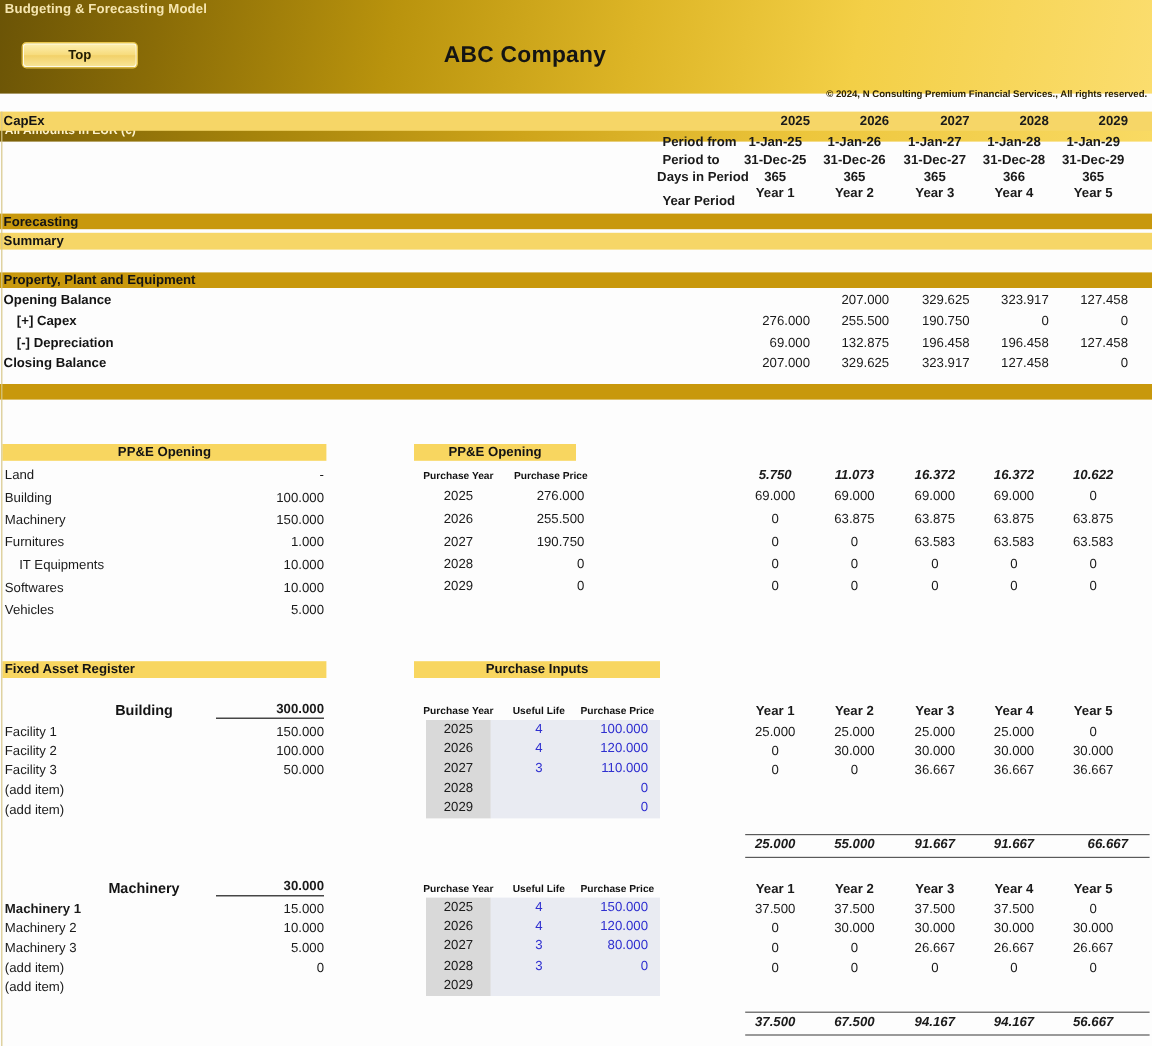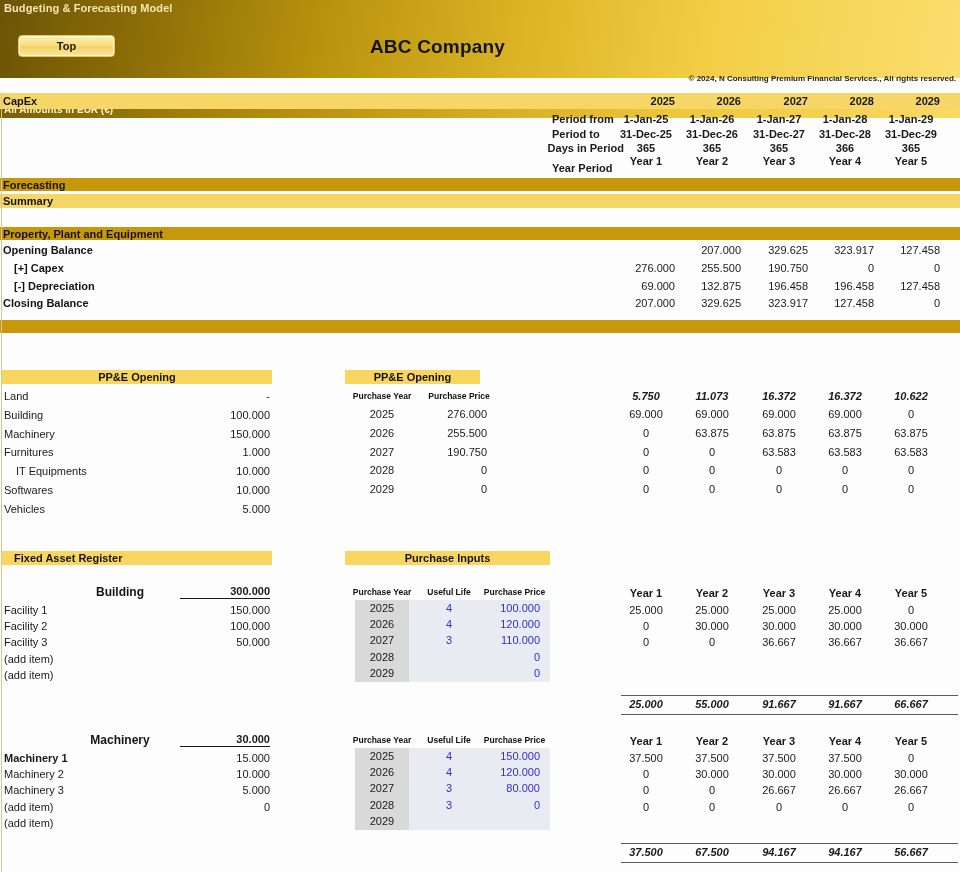--- a/index.html
+++ b/index.html
@@ -227,21 +227,21 @@
       <div class="num" style="left:750px;top:464.40000000000003px;width:58px;text-align:center;">0</div>
       <div class="num" style="left:816px;top:464.40000000000003px;width:58px;text-align:center;">0</div>
       <div class="num" style="left:882px;top:464.40000000000003px;width:58px;text-align:center;">0</div>
       <div class="num" style="left:617px;top:483.20000000000005px;width:58px;text-align:center;">0</div>
       <div class="num" style="left:683px;top:483.20000000000005px;width:58px;text-align:center;">0</div>
       <div class="num" style="left:750px;top:483.20000000000005px;width:58px;text-align:center;">0</div>
       <div class="num" style="left:816px;top:483.20000000000005px;width:58px;text-align:center;">0</div>
       <div class="num" style="left:882px;top:483.20000000000005px;width:58px;text-align:center;">0</div>
     </div>
 
-  <div class="minihdr" style="left:2px;top:551px;width:270px;justify-content:flex-start;padding-left:12px;box-sizing:border-box;">Fixed Asset Register</div>
+  <div class="minihdr" style="left:2px;top:551px;width:270px;justify-content:flex-start;padding-left:2px;box-sizing:border-box;">Fixed Asset Register</div>
   <div class="minihdr" style="left:345px;top:551px;width:205px;">Purchase Inputs</div>
 
   <div id="far-groups">
       <div class="label" style="left:60px;top:585px;width:120px;text-align:center;font-size:12px;">Building</div>
       <div class="num label uline" style="left:180px;top:585px;width:90px;font-size:11px;font-weight:bold;">300.000</div>
       <div class="leftcol" style="left:4px;top:604px;">Facility 1</div>
       <div class="num" style="left:180px;top:604px;width:90px;">150.000</div>
       <div class="leftcol" style="left:4px;top:620.2px;">Facility 2</div>
       <div class="num" style="left:180px;top:620.2px;width:90px;">100.000</div>
       <div class="leftcol" style="left:4px;top:636.4000000000001px;">Facility 3</div>
@@ -284,21 +284,21 @@
       <div class="num" style="left:617px;top:636.4000000000001px;width:58px;text-align:center;">0</div>
       <div class="num" style="left:683px;top:636.4000000000001px;width:58px;text-align:center;">0</div>
       <div class="num" style="left:750px;top:636.4000000000001px;width:58px;text-align:center;">36.667</div>
       <div class="num" style="left:816px;top:636.4000000000001px;width:58px;text-align:center;">36.667</div>
       <div class="num" style="left:882px;top:636.4000000000001px;width:58px;text-align:center;">36.667</div>
       <div class="totbox" style="left:621px;top:695px;width:337px;height:18px;"></div>
       <div class="num c-ital" style="left:617px;top:698px;width:58px;text-align:center;">25.000</div>
       <div class="num c-ital" style="left:683px;top:698px;width:58px;text-align:center;">55.000</div>
       <div class="num c-ital" style="left:750px;top:698px;width:58px;text-align:center;">91.667</div>
       <div class="num c-ital" style="left:816px;top:698px;width:58px;text-align:center;">91.667</div>
-      <div class="num c-ital" style="left:882px;top:698px;width:58px;text-align:center;">66.667</div>
+      <div class="num c-ital" style="left:882px;top:698px;width:58px;text-align:right;">66.667</div>
       <div class="label" style="left:60px;top:733px;width:120px;text-align:center;font-size:12px;">Machinery</div>
       <div class="num label uline" style="left:180px;top:733px;width:90px;font-size:11px;font-weight:bold;">30.000</div>
       <div class="leftcol" style="left:4px;top:752px;font-weight:bold;">Machinery 1</div>
       <div class="num" style="left:180px;top:752px;width:90px;">15.000</div>
       <div class="leftcol" style="left:4px;top:768.2px;">Machinery 2</div>
       <div class="num" style="left:180px;top:768.2px;width:90px;">10.000</div>
       <div class="leftcol" style="left:4px;top:784.4000000000001px;">Machinery 3</div>
       <div class="num" style="left:180px;top:784.4000000000001px;width:90px;">5.000</div>
       <div class="leftcol" style="left:4px;top:800.6000000000001px;">(add item)</div>
       <div class="num" style="left:180px;top:800.6000000000001px;width:90px;">0</div>

